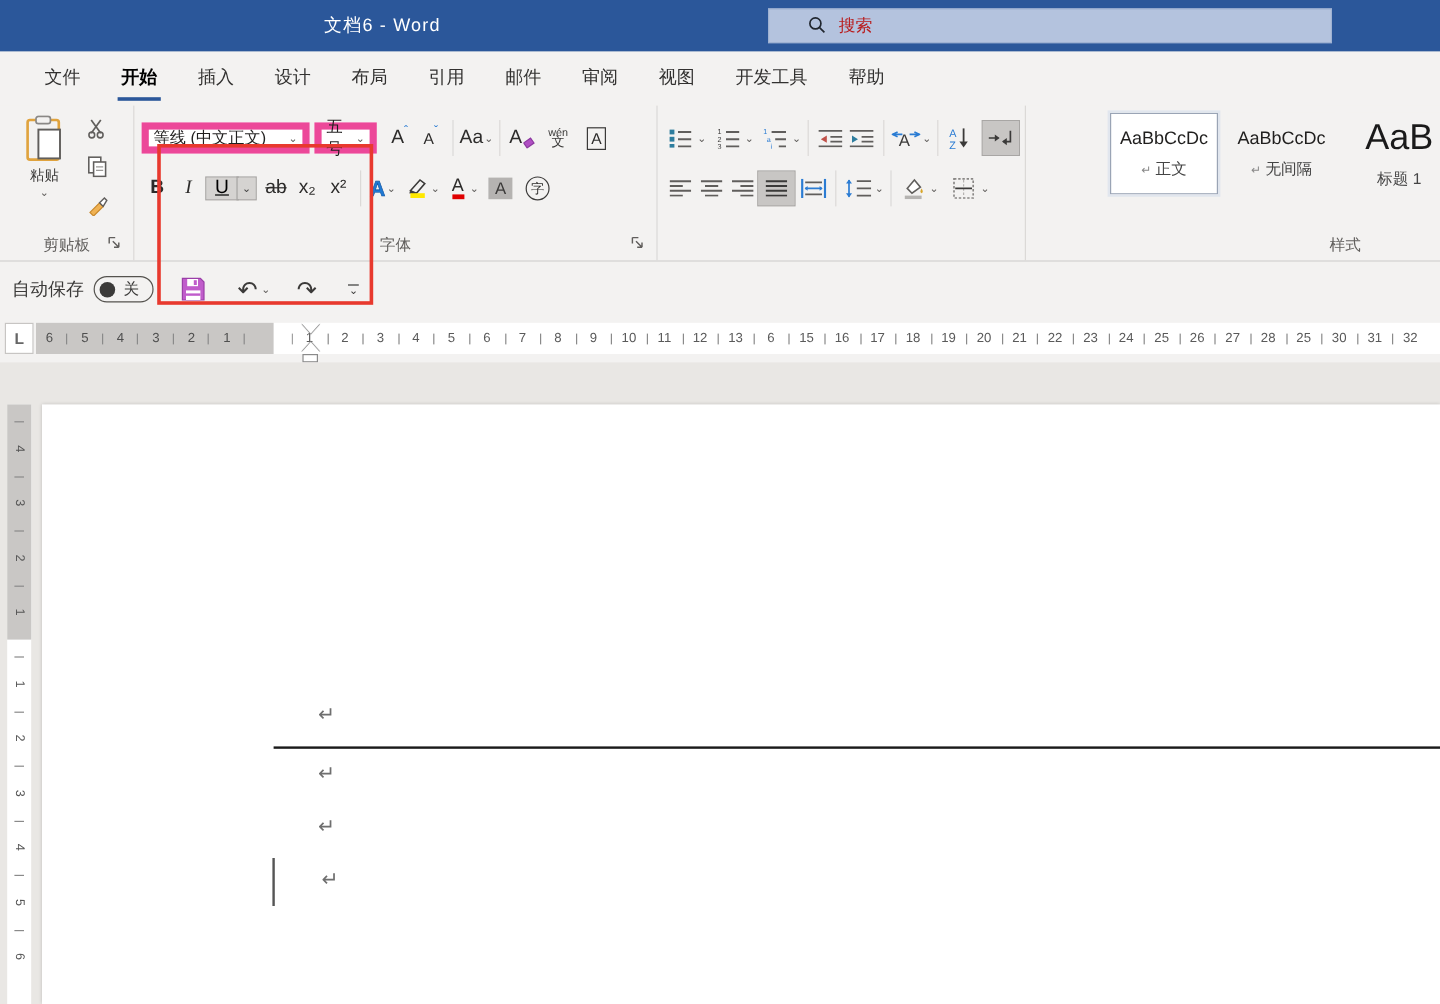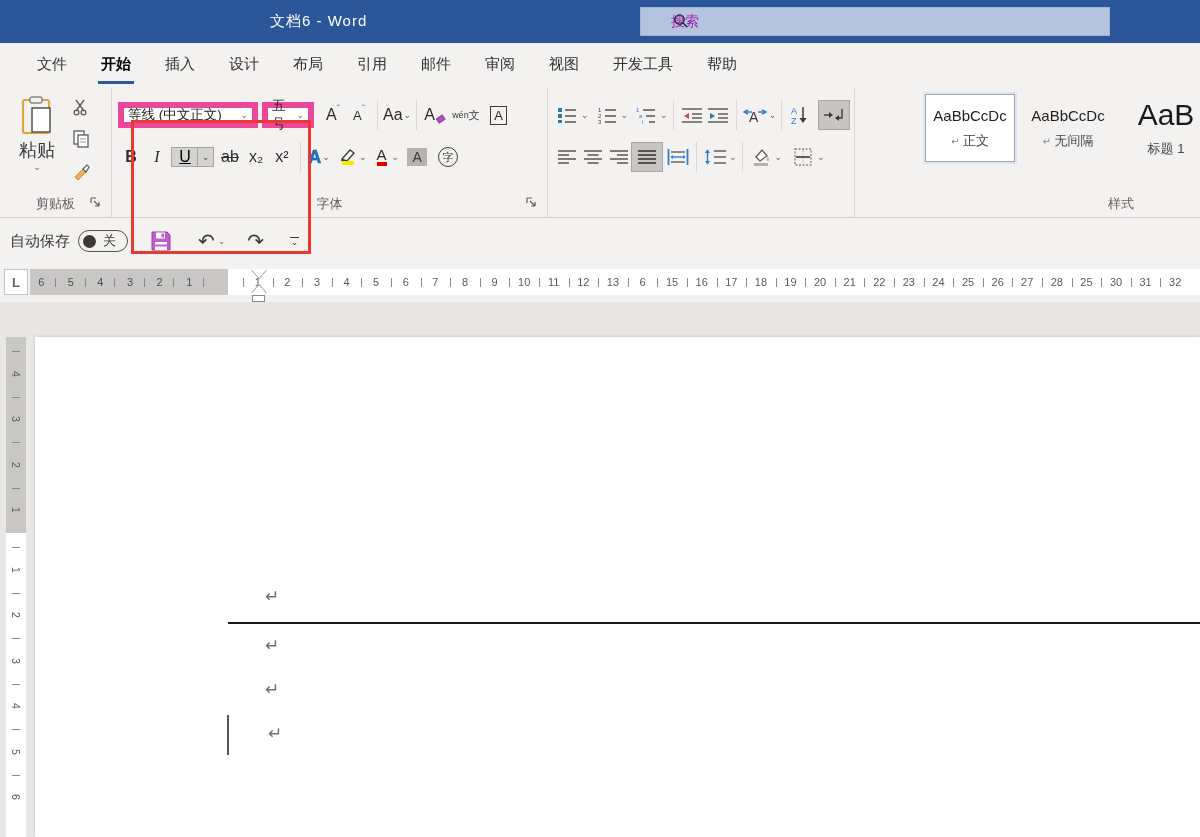--- a/index.html
+++ b/index.html
@@ -5,40 +5,40 @@
   * { margin:0; padding:0; box-sizing:border-box; }
   html,body { width:1200px; height:837px; overflow:hidden; }
   body { font-family:"Liberation Sans","DejaVu Sans",sans-serif; background:#f3f2f1; position:relative; }
   #app { position:absolute; inset:0; width:1200px; height:837px; }
 
   
   #titlebar { position:absolute; left:0; top:0; width:1200px; height:43px; background:#2b579a; }
   #title-text { position:absolute; left:270px; top:12px; color:#ffffff; font-size:15px; letter-spacing:1px; }
   #searchbox { position:absolute; left:640px; top:7px; width:470px; height:29px; background:#b4c3de; border:1px solid #9fb2d2; display:flex; align-items:center; padding-left:30px; }
   #searchbox .s-icon { position:absolute; left:32px; top:5px; }
-  #searchbox .s-text { font-size:14px; color:#a21caf; }
+  #searchbox .s-text { font-size:14px; color:#b91c1c; margin-left:28px; }
 
   
   #tabrow { position:absolute; left:0; top:43px; width:1200px; height:45px; background:#f3f2f1; display:flex; align-items:center; padding-left:20px; }
   .rtab { font-size:15px; color:#323130; padding:10px 17px 12px 17px; position:relative; cursor:default; white-space:nowrap;text-align:center; }
   .rtab.active { font-weight:bold; color:#000000; }
   .rtab.active::after { content:""; position:absolute; left:14px; right:14px; bottom:2px; height:3px; background:#2b579a; }
 
   
   #ribbon { position:absolute; left:0; top:88px; width:1200px; height:130px; background:#f3f2f1; border-bottom:1px solid #d3d1cf; display:flex; }
   .rgroup { display:flex; flex-direction:column; border-right:1px solid #dbd9d7; position:relative; }
   .g-body { flex:1; position:relative; }
   .g-footer { height:24px; position:relative; text-align:center; }
   .g-label { font-size:13px; color:#605e5c; line-height:22px; }
   .launcher { position:absolute; right:8px; top:3px; width:14px; height:14px; cursor:pointer; }
 
   
   #grp-clipboard { width:112px; }
   #paste-btn { position:absolute; left:14px; top:8px; width:46px; text-align:center; cursor:pointer; }
-  #paste-label { font-size:18px; color:#3b3a39; margin-top:2px; }
+  #paste-label { font-size:12px; color:#3b3a39; margin-top:2px; }
   #paste-chev { font-size:9px; color:#605e5c; }
   .mini-col { position:absolute; left:68px; top:6px; display:flex; flex-direction:column; gap:7px; }
   .mini-btn { width:26px; height:25px; display:flex; align-items:center; justify-content:center; cursor:pointer; }
 
   
   #grp-font { width:436px; }
   .f-row1 { position:absolute; left:6px; top:12px; display:flex; align-items:center; }
   .f-row2 { position:absolute; left:6px; top:54px; display:flex; align-items:center; }
   .combo { background:#fff; border:6px solid #ec4899; height:26px; display:flex; align-items:center; padding:0 4px; font-size:13.5px; color:#201f1e; cursor:pointer; }
   #font-name-box { width:140px; }
@@ -230,21 +230,21 @@
             <span>Aa</span>
               <span class="chev-s">⌄</span>
           </div>
           <div class="vdiv"></div>
           <div class="fbtn">
             <span>A</span>
             <svg width="10" height="10" viewBox="0 0 10 10" style="margin-left:1px;margin-top:8px;">
                 <rect x="1" y="3" width="7" height="5" transform="rotate(-35 4 5)" fill="#b14fc4" stroke="#8c3aa0" stroke-width="1"></rect>
               </svg>
           </div>
-          <div class="fbtn" style="line-height:9px;margin-left:4px;">
+          <div class="fbtn" style="flex-direction:column;line-height:9px;margin-left:4px;">
             <span style="font-size:9px;color:#3b3a39;">wén</span>
             <span style="font-size:11px;color:#3b3a39;">文</span>
           </div>
           <div class="fbtn" style="margin-left:6px;">
             <span style="border:1.4px solid #3b3a39;padding:0 3px;font-size:13px;line-height:17px;">A</span>
           </div>
         </div>
         <div class="f-row2">
           <div class="fbtn" style="font-weight:bold;">
               <span>B</span>

